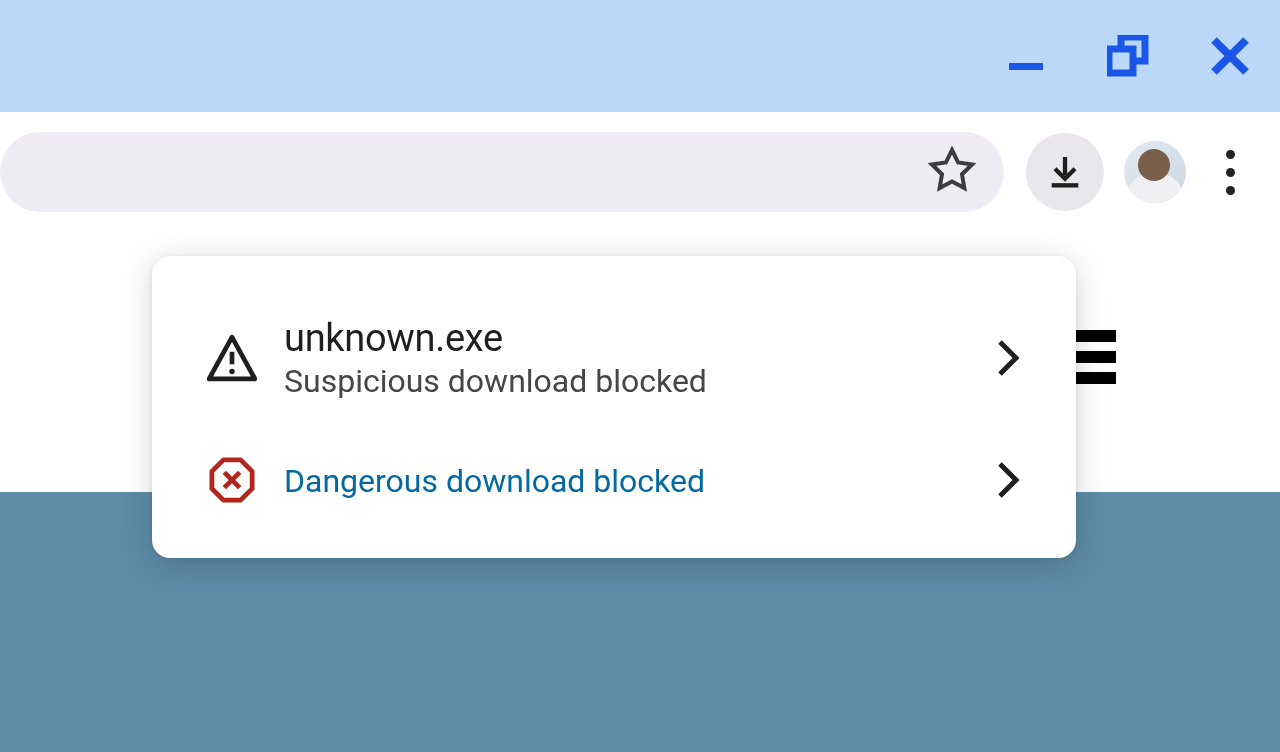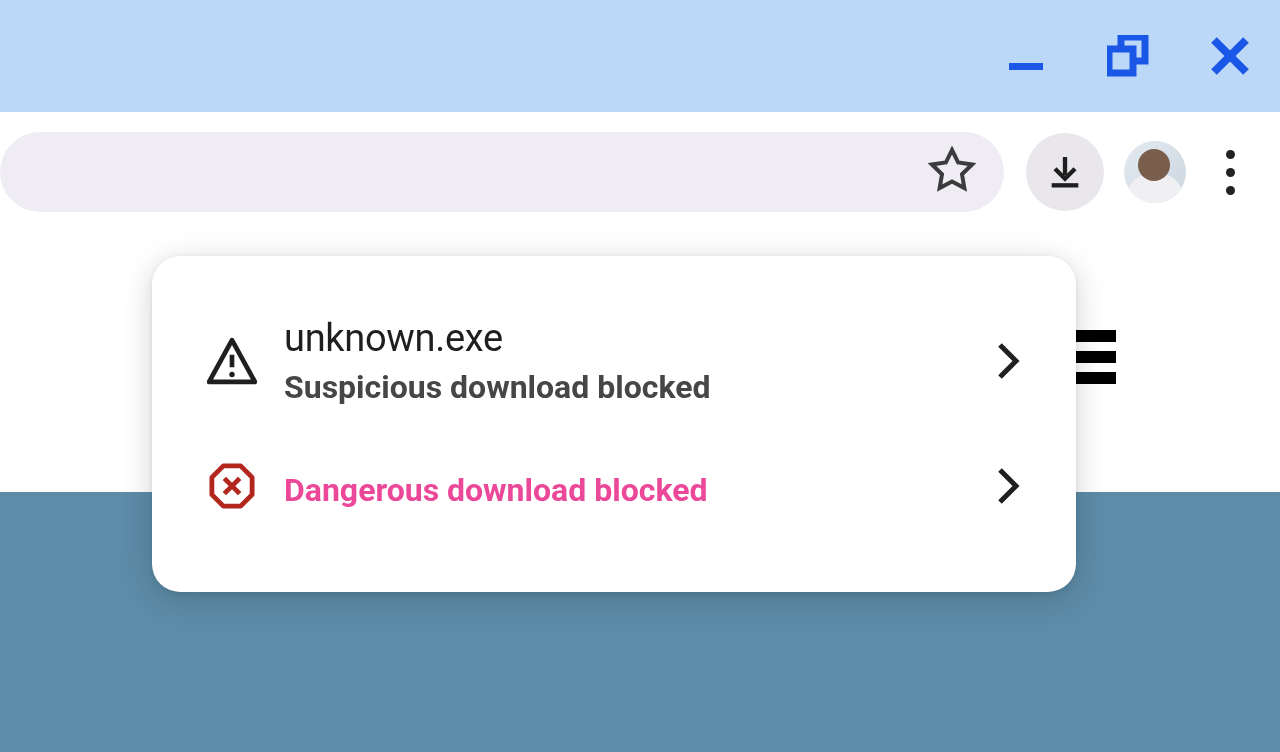--- a/index.html
+++ b/index.html
@@ -108,23 +108,23 @@
 }
 .hamburger span { height: 12px; background: #000; width: 100%; }
 
 
 .downloads-popup {
   position: absolute;
   top: 256px;
   left: 152px;
   width: 924px;
   background: #FFFFFF;
-  border-radius: 28px;
+  border-radius: 18px;
   box-shadow: 0 6px 30px rgba(0,0,0,0.18), 0 1px 4px rgba(0,0,0,0.08);
-  padding: 34px 10px 52px 10px;
+  padding: 34px 10px 24px 10px;
 }
 .dl-item {
   display: flex;
   align-items: center;
   padding: 26px 38px 26px 42px;
   cursor: pointer;
 }
 .dl-icon {
   width: 56px; height: 56px;
   flex: 0 0 56px;
@@ -134,24 +134,23 @@
 .dl-text { flex: 1; }
 .dl-filename {
   font-size: 38px;
   font-weight: 400;
   color: #1F1F1F;
   letter-spacing: -0.3px;
 }
 .dl-status {
   font-size: 32px;
   color: #444746;
-  margin-top: 8px;
-  font-weight: bold;
-}
-.dl-status.danger { color: #ec4899; }
+  margin-top: 2px;
+}
+.dl-status.danger { color: #0369a1; }
 .dl-chevron {
   width: 40px; height: 40px;
   display: flex; align-items: center; justify-content: center;
 }
 </style>
 </head>
 <body>
 
 <div class="titlebar">
   <div class="win-btn">

